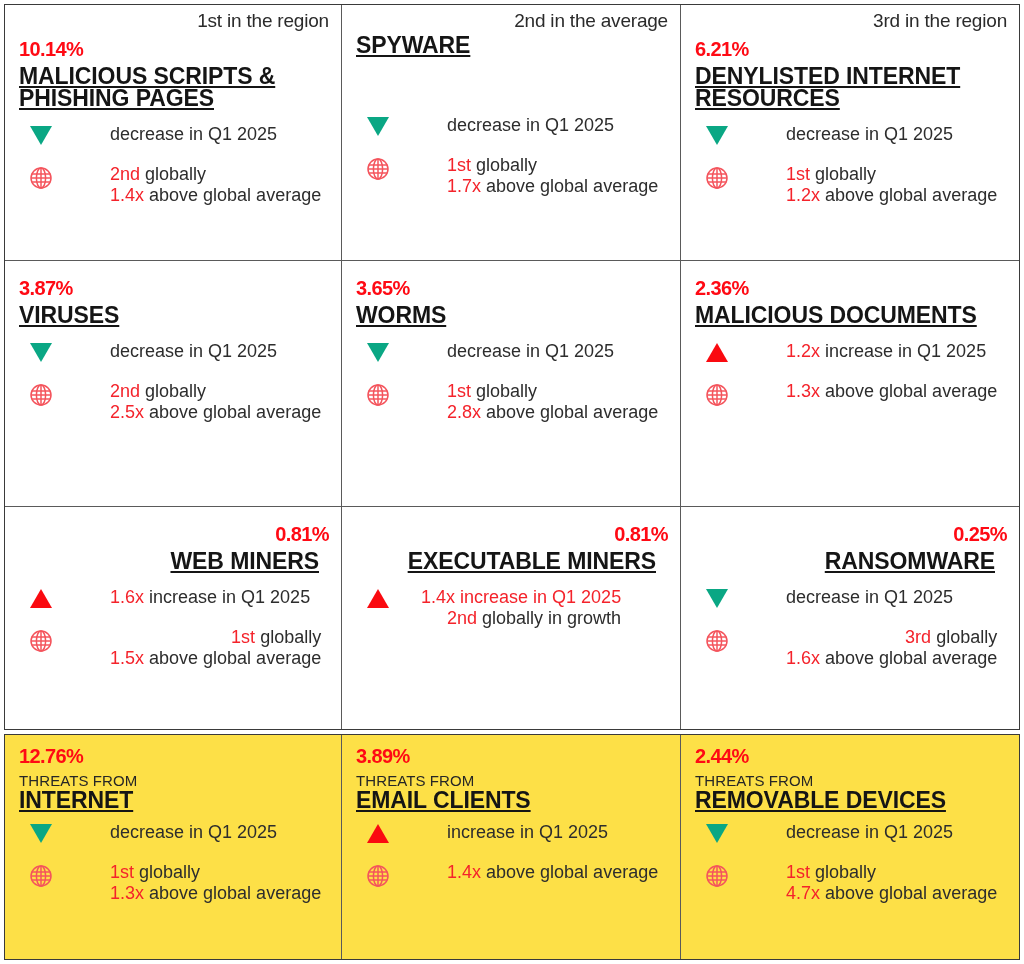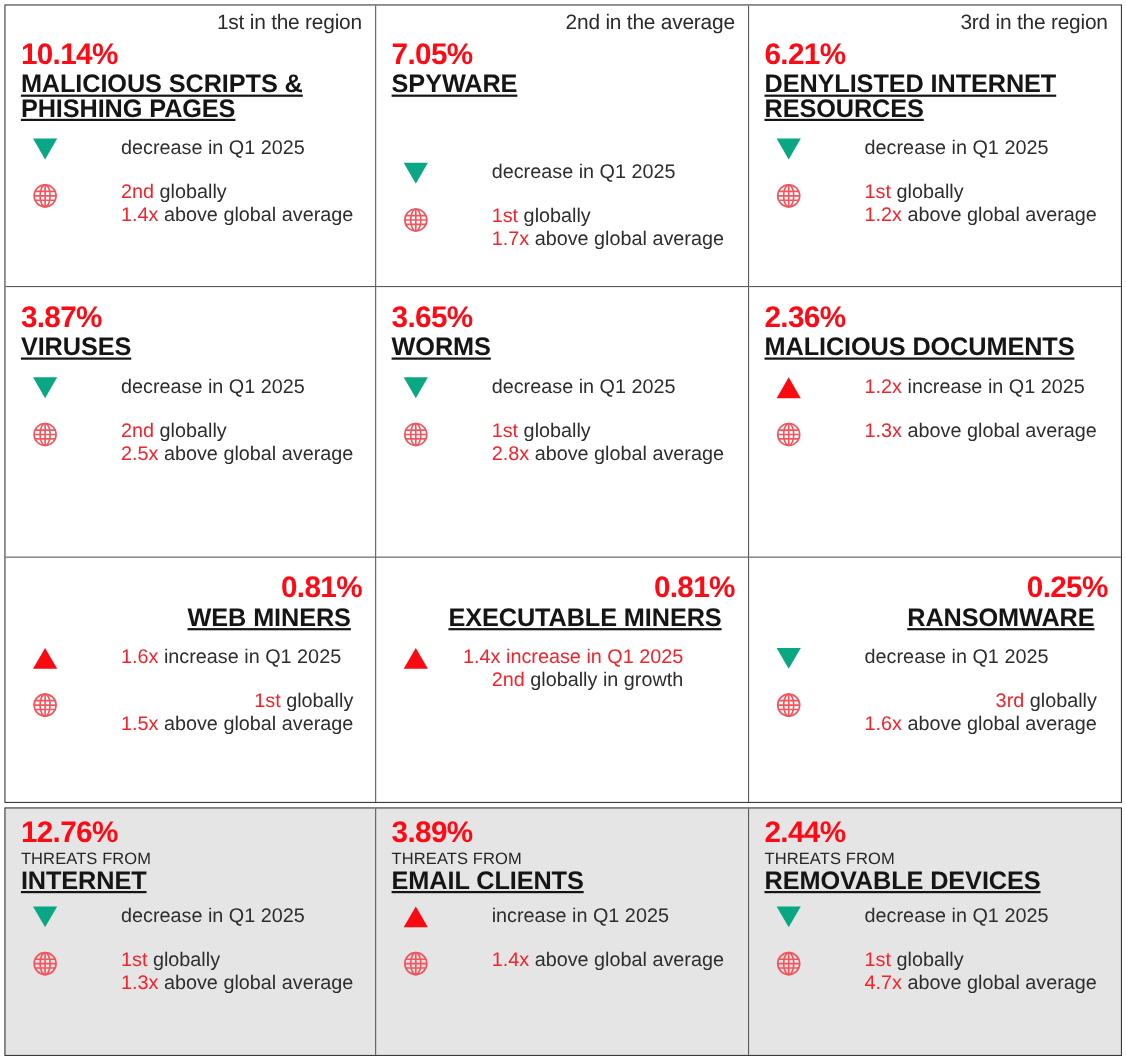--- a/index.html
+++ b/index.html
@@ -38,21 +38,21 @@
   .main-grid .cell.r3{border-bottom:none;text-align:right;}
 
   
   .bottom-grid{
     position:absolute;left:4px;top:734px;
     width:1016px;height:226px;
     box-sizing:border-box;
     border:1.5px solid #3a3a3a;
     display:grid;
     grid-template-columns:337px 339px 338px;
-    background:#e5e5e5;
+    background:#fde047;
   }
   .bottom-grid .cell{
     box-sizing:border-box;
     border-right:1.2px solid #5a5a5a;
     padding:6px 12px 0 14px;
     position:relative;
     overflow:hidden;
   }
   .bottom-grid .cell.c3{border-right:none;}
 
@@ -65,21 +65,21 @@
     letter-spacing:-0.2px;
     line-height:24px;
     height:24px;
     margin-bottom:1px;
   }
 
   
   .pct{
     color:#ff0a14;
     font-weight:bold;
-    font-size:27px;
+    font-size:20px;
     line-height:31px;
     letter-spacing:-0.6px;
   }
   .title{
     font-weight:bold;
     font-size:23px;
     line-height:22px;
     letter-spacing:-0.1px;
     color:#151515;
     text-transform:uppercase;
@@ -178,21 +178,20 @@
           <span class="txt">
             <span class="line"><span class="red">2nd</span><span> globally</span></span><br>
             <span class="line"><span class="red">1.4x</span><span> above global average</span></span>
           </span>
         </div>
       </div>
     </div>
 
     <div class="cell r1 c2">
       <div class="rank">2nd in the average</div>
-      <div class="pct">7.05%</div>
       <div class="title">SPYWARE</div>
       <div class="facts loose" style="margin-top:58px">
         <div class="fact">
           <span class="ico">
               <span class="tri-down"></span>
             </span>
           <span class="txt">
             <span class="line"><span class="red"></span><span>decrease in Q1 2025</span></span>
           </span>
         </div>

